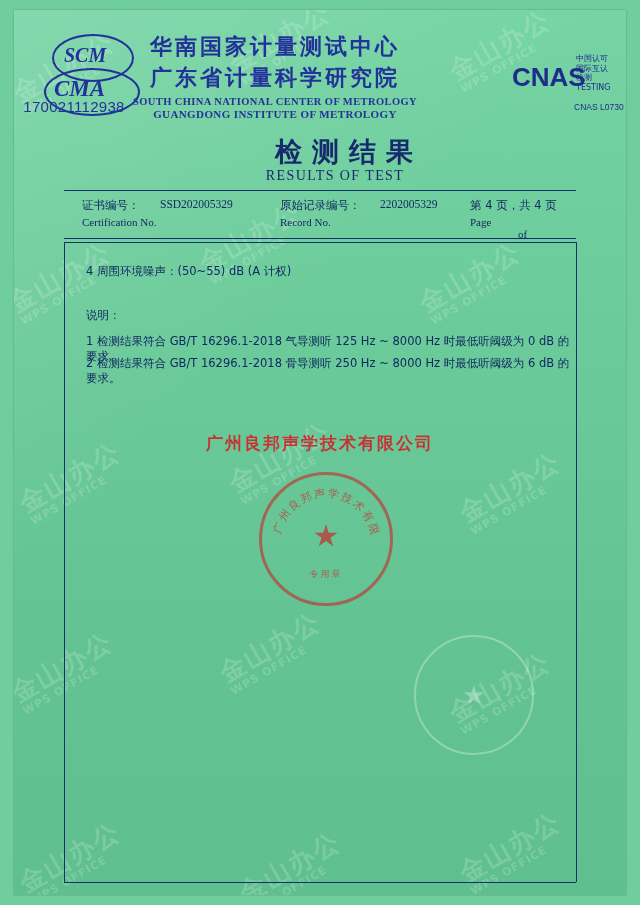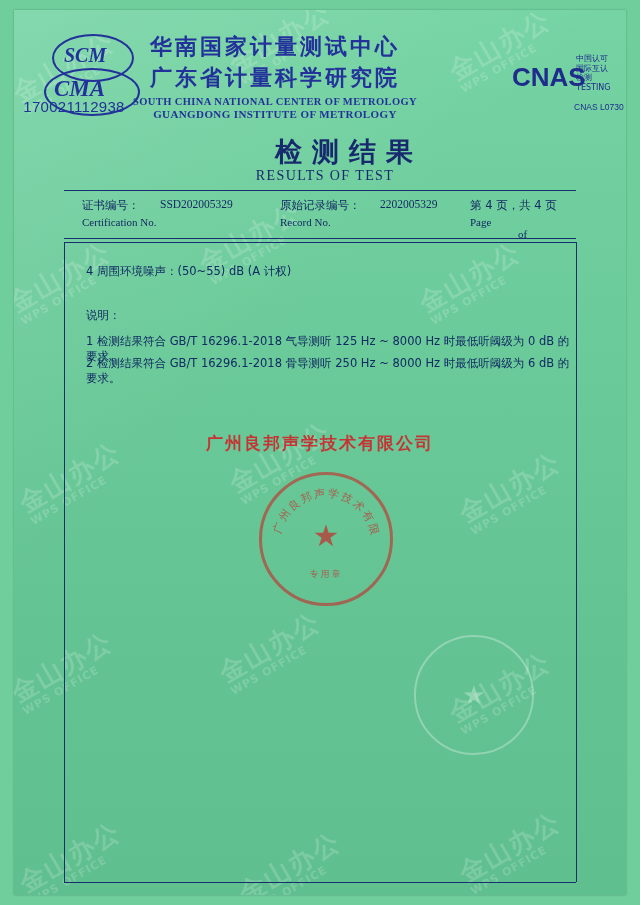--- a/index.html
+++ b/index.html
@@ -97,21 +97,21 @@
   }
 
   
   .title-cn{
     position:absolute;left:0;top:124px;width:612px;text-align:center;
     font-size:27px;font-weight:bold;letter-spacing:10px;color:#182a6e;
     font-family:"DejaVu Sans", sans-serif;
     padding-left:29px;
   }
   .title-en{
-    position:absolute;left:5px;top:158px;width:612px;text-align:center;
+    position:absolute;left:15px;top:158px;width:612px;text-align:center;
     font-size:14px;letter-spacing:1.4px;color:#182a6e;
     font-family:"Liberation Serif", serif;
   }
 
   
   .meta{
     position:absolute;left:56px;top:186px;width:500px;height:38px;
     color:#132a63;
   }
   .meta .cell{position:absolute;}

